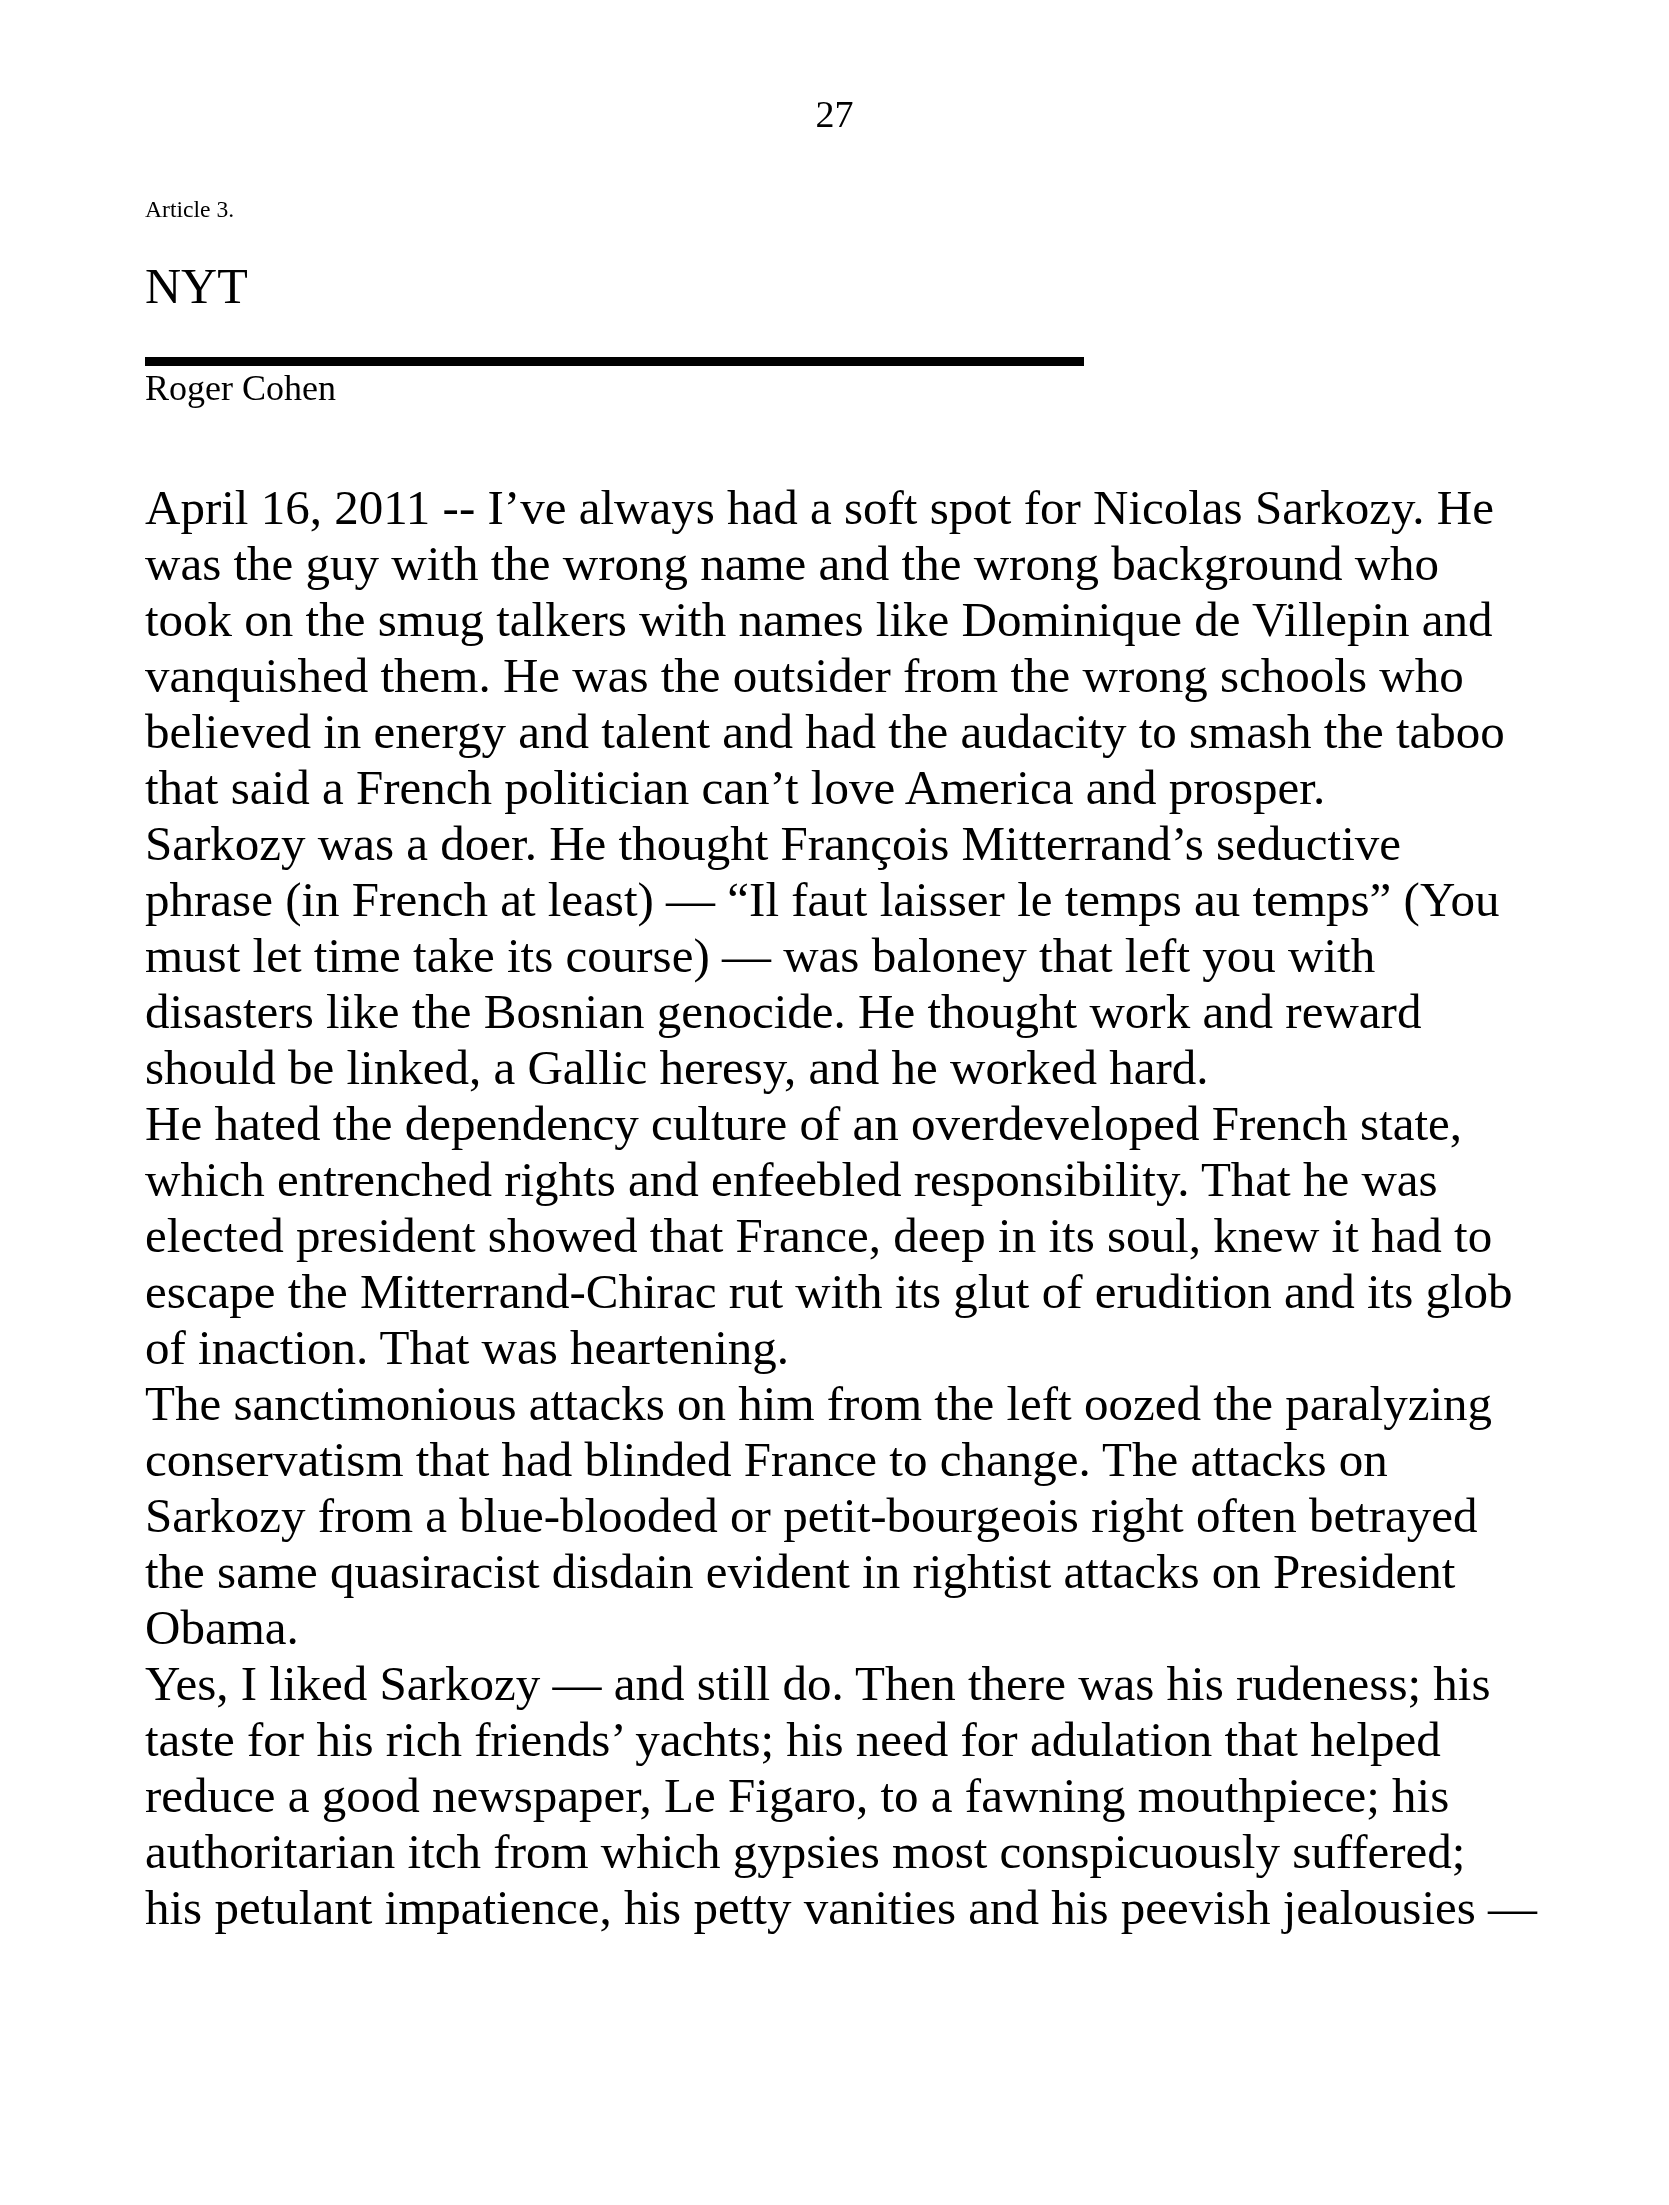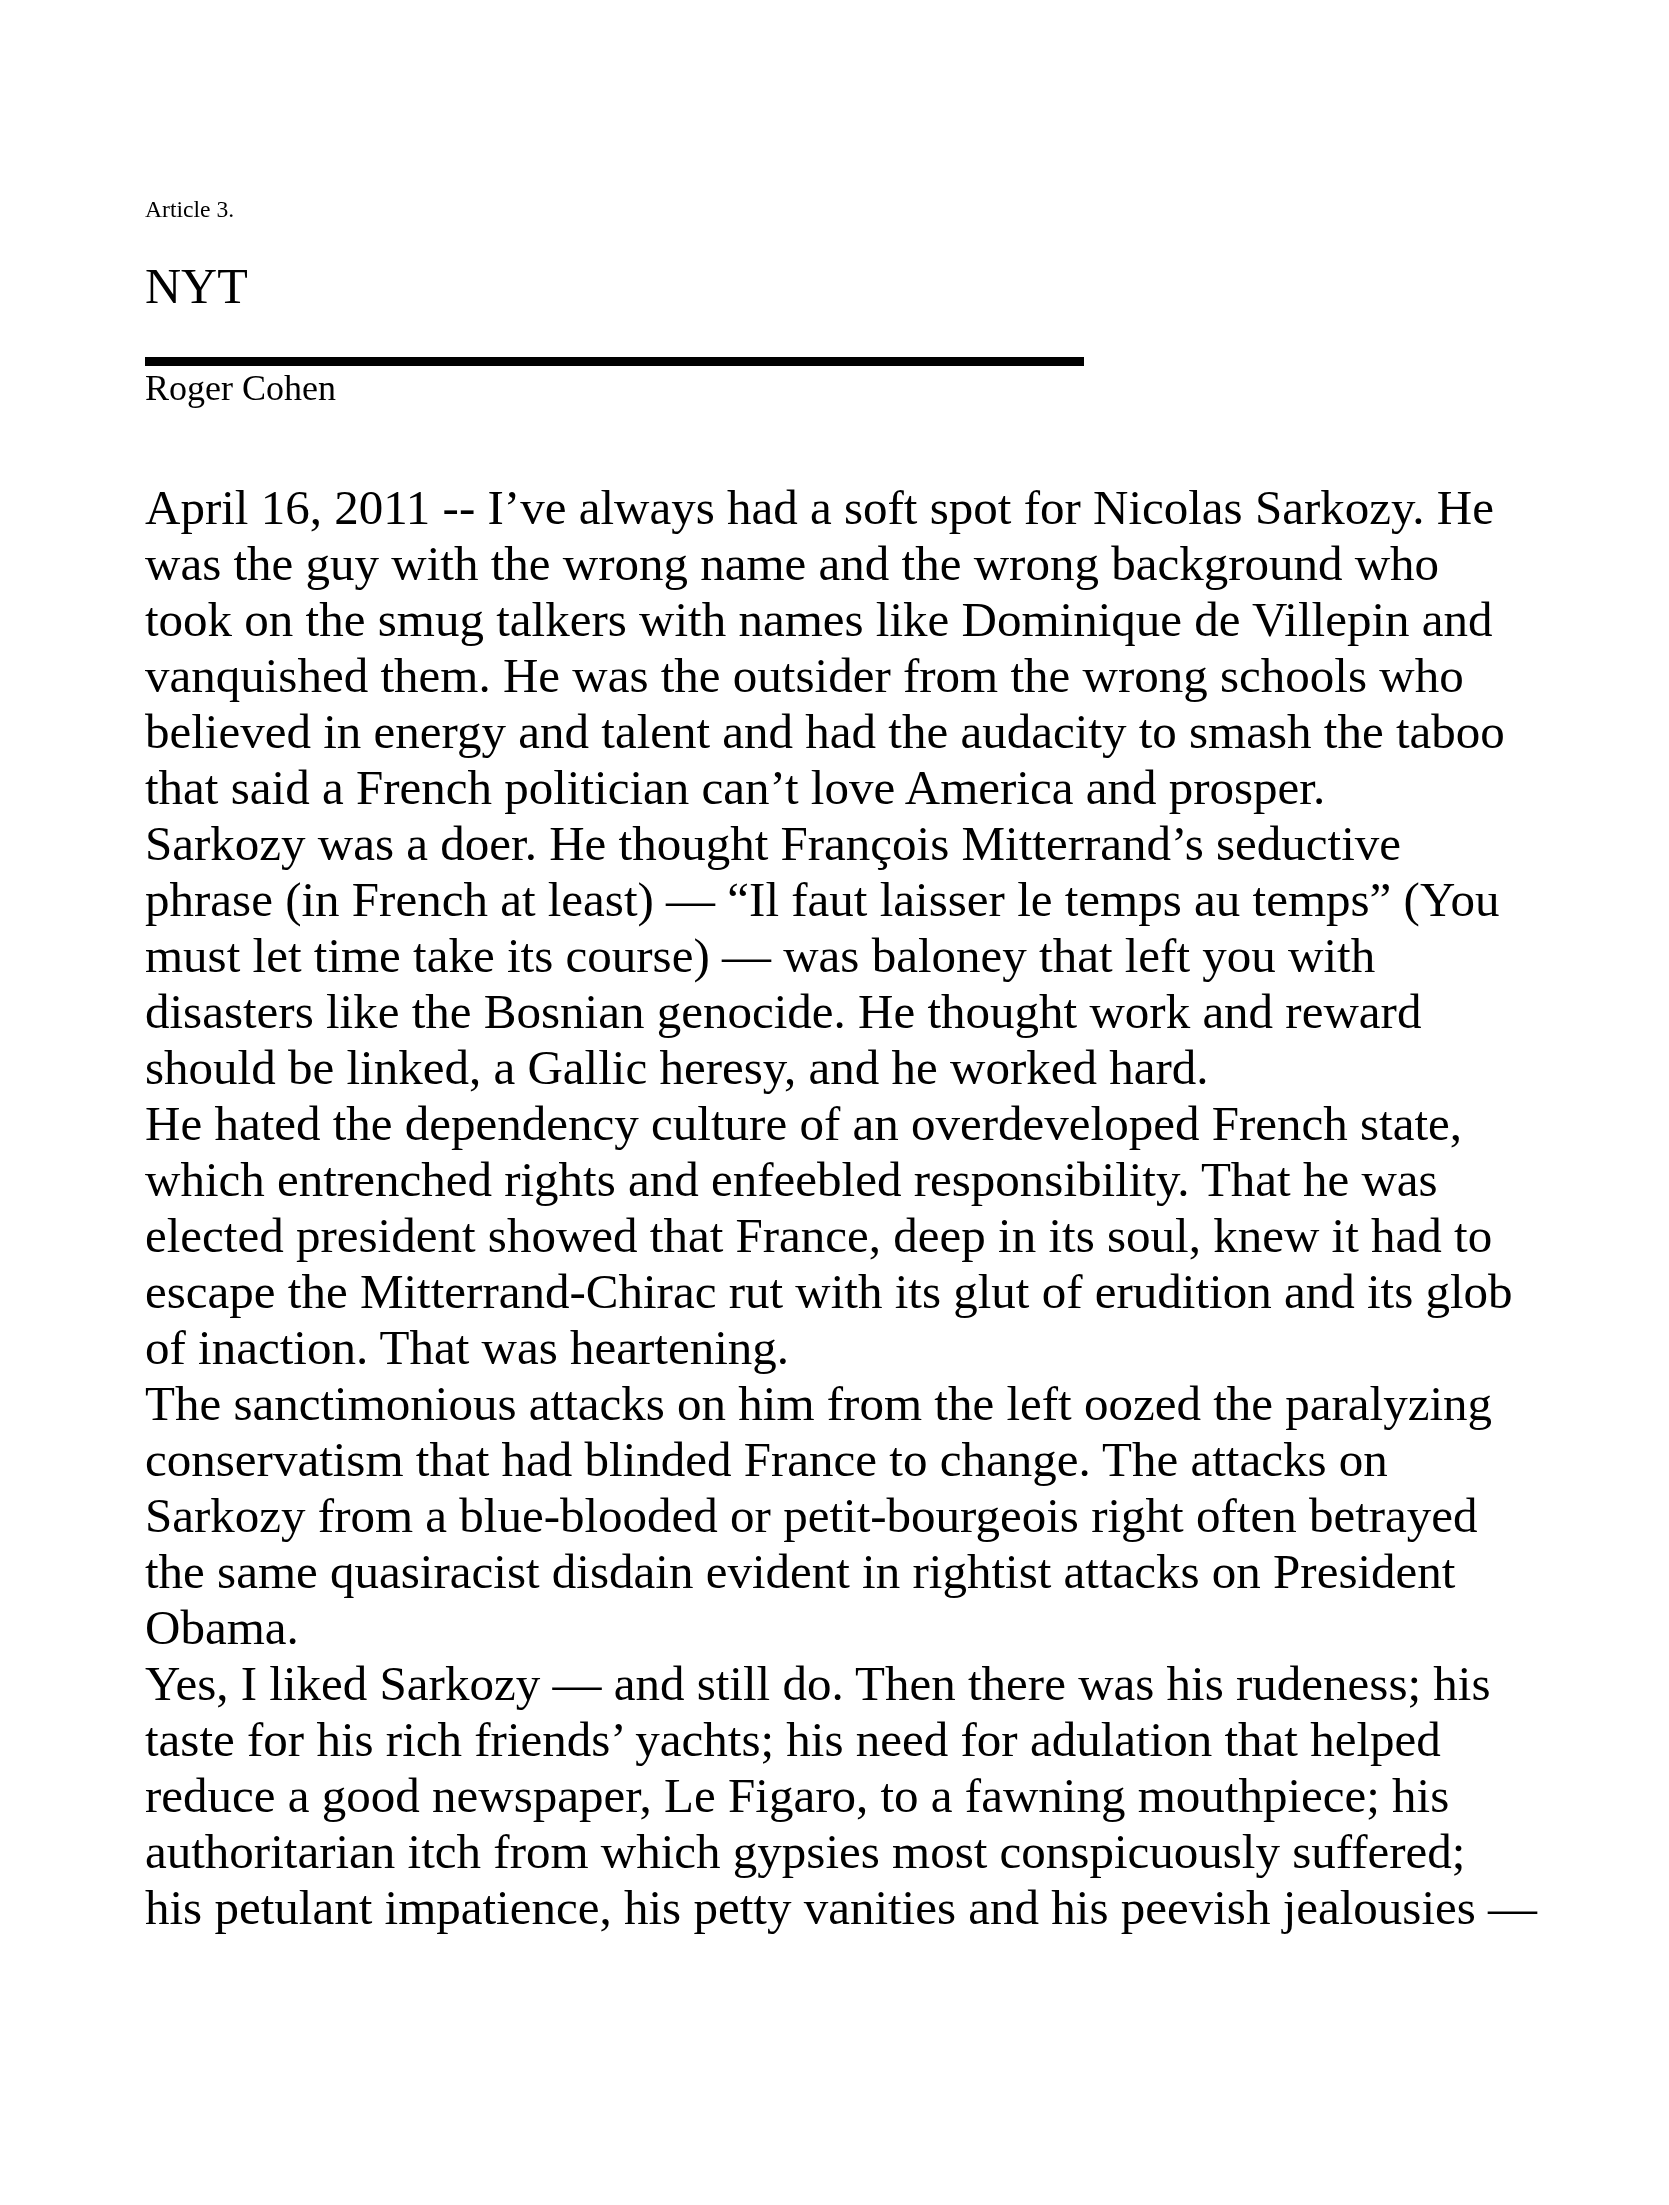--- a/index.html
+++ b/index.html
@@ -81,20 +81,21 @@
     font-family: "Liberation Sans", sans-serif;
     font-size: 35px;
     line-height: 1;
   }
 </style>
 </head>
 <body>
 
 <div class="page">
 
+  <div class="page-number">27</div>
 
   <div class="article-label">Article 3.</div>
 
   <div class="source">NYT</div>
 
 
   <div class="title-underline"></div>
 
   <div class="byline">Roger Cohen</div>
 

